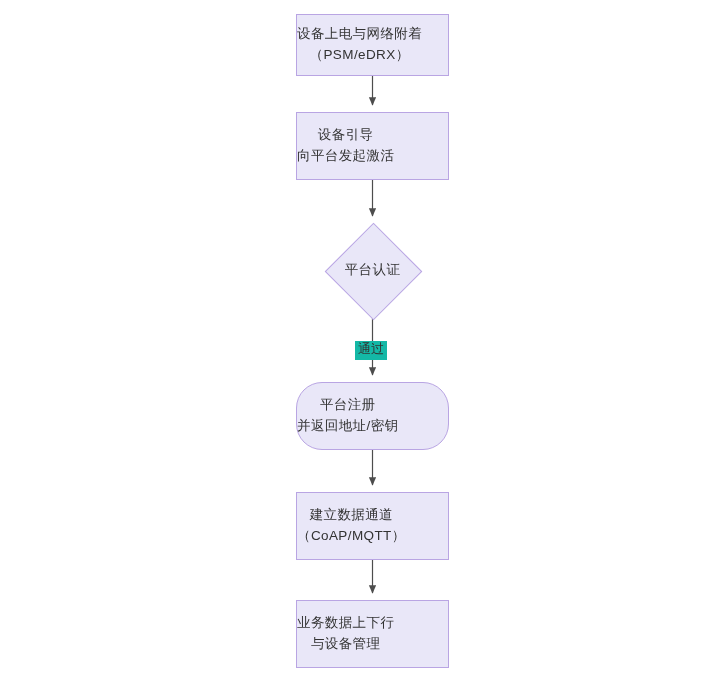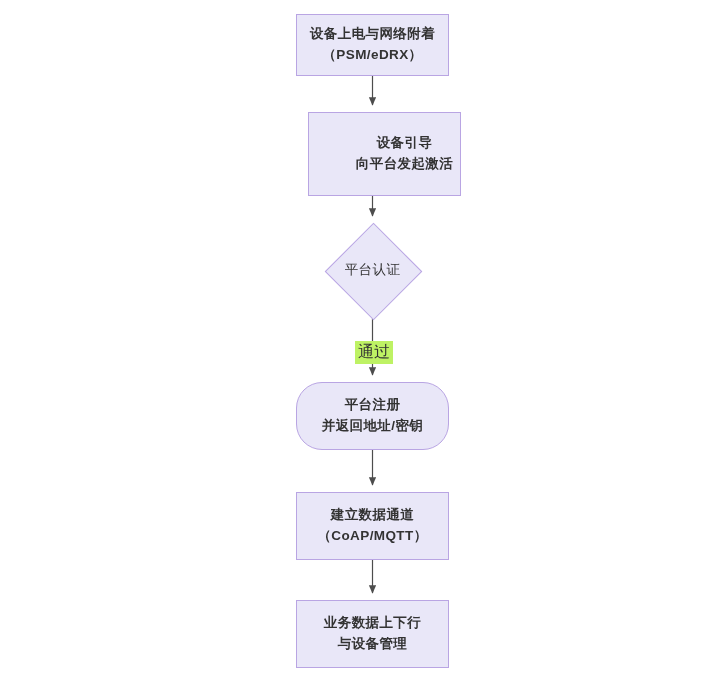--- a/index.html
+++ b/index.html
@@ -23,23 +23,22 @@
     left: 0;
     top: 0;
     width: 726px;
     height: 700px;
   }
   .node {
     position: absolute;
     box-sizing: border-box;
     display: flex;
     align-items: center;
-    justify-content: center;
+    justify-content: flex-start;
     text-align: center;
-    font-weight: bold;
   }
   .node-rect {
     background: #e9e7f8;
     border: 1px solid #b9a5e3;
   }
   .node-label {
     color: #333333;
     font-size: 13.5px;
     line-height: 1.55;
     letter-spacing: 0.4px;
@@ -63,26 +62,27 @@
     background: #e9e7f8;
     border: 1px solid #b9a5e3;
     transform: rotate(45deg);
   }
   .node-diamond-wrap .node-label {
     position: relative;
     z-index: 2;
   }
   .edge-label {
     position: absolute;
-    background: #bef264;
+    background: #14b8a6;
     color: #333333;
-    font-size: 16px;
+    font-size: 13px;
     line-height: 1.3;
     padding: 1px 3px;
     white-space: nowrap;
+    font-family: Liberation Mono, monospace;
   }
 </style>
 </head>
 <body>
 
 <div id="flow-root">
 
   <svg id="edges-layer" width="726" height="700" viewBox="0 0 726 700" xmlns="http://www.w3.org/2000/svg">
     <defs>
       <marker id="arrowhead" markerWidth="8" markerHeight="8" refX="6.4" refY="3" orient="auto" markerUnits="strokeWidth">
@@ -99,21 +99,21 @@
     <line x1="372.5" y1="450" x2="372.5" y2="485" stroke="#4d4d4d" stroke-width="1.2" marker-end="url(#arrowhead)"></line>
 
     <line x1="372.5" y1="560" x2="372.5" y2="593" stroke="#4d4d4d" stroke-width="1.2" marker-end="url(#arrowhead)"></line>
   </svg>
 
   <div class="node node-rect" style="left:296px; top:14px; width:153px; height:62px;">
     <span class="node-label">设备上电与网络附着
 （PSM/eDRX）</span>
   </div>
 
-  <div class="node node-rect" style="left:308px; top:112px; width:153px; height:84px;padding-left:40px;">
+  <div class="node node-rect" style="left:296px; top:112px; width:153px; height:68px;">
     <span class="node-label">设备引导
 向平台发起激活</span>
   </div>
 
   <div class="node-diamond-wrap" style="left:325px; top:223px; width:95px; height:95px;text-align:center;">
     <span class="node-diamond-shape"></span>
     <span class="node-label">平台认证</span>
   </div>
 
   <div class="edge-label" style="left:355px; top:341px;">通过</div>

